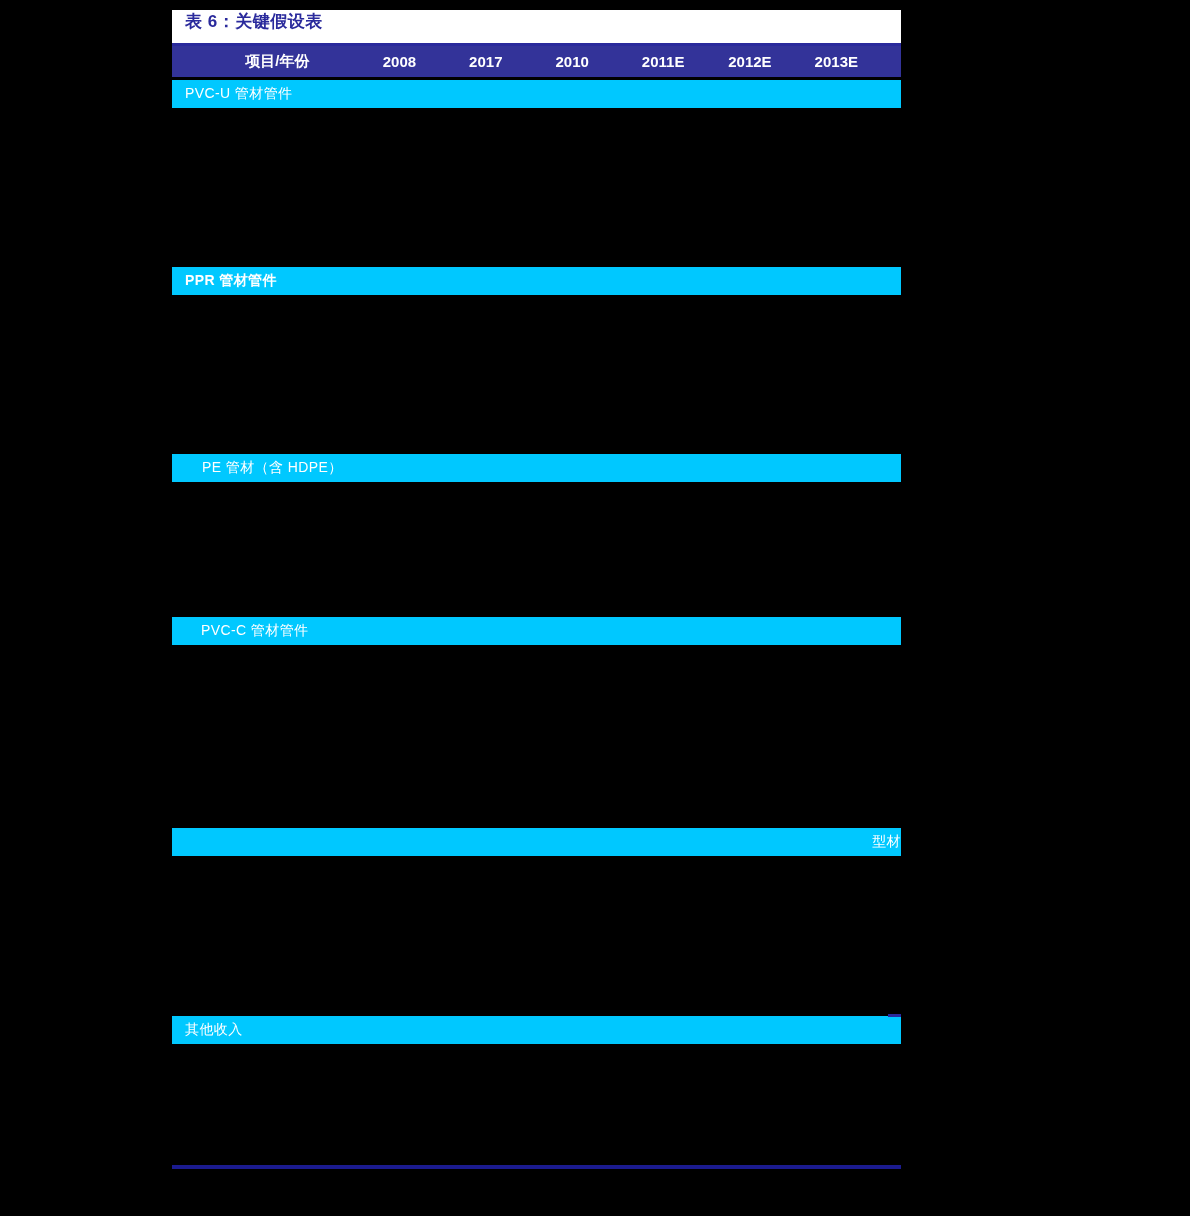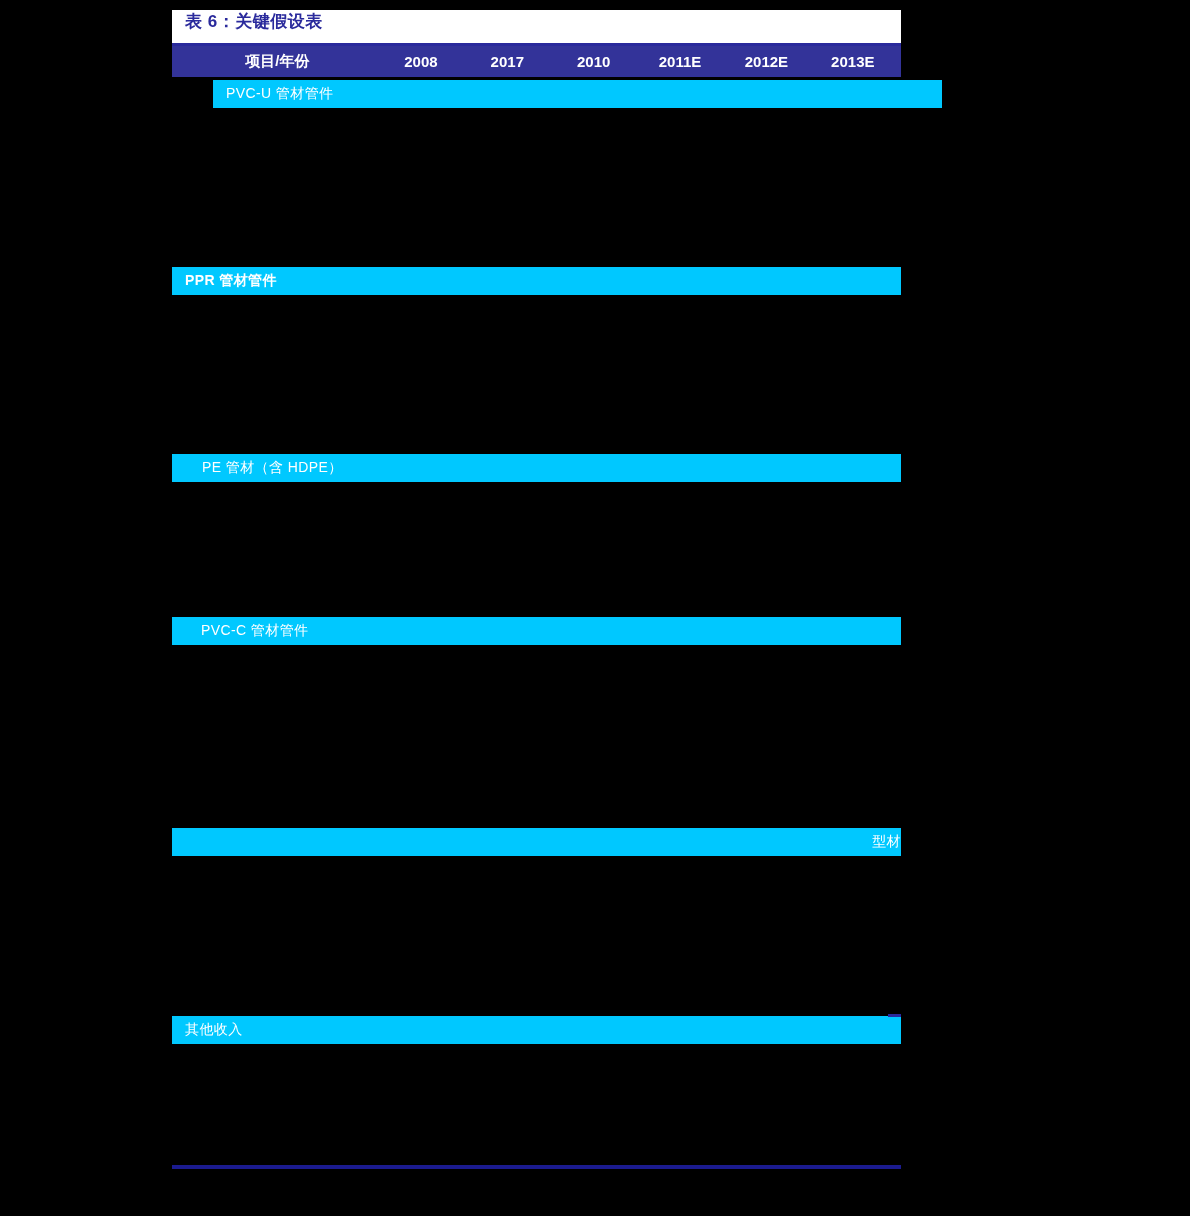--- a/index.html
+++ b/index.html
@@ -41,21 +41,21 @@
     display:flex;align-items:center;
     box-sizing:border-box;
   }
   .header-band .cell{
     color:#ffffff;
     font-weight:bold;
     font-size:15px;
     white-space:nowrap;
   }
   .col-item{width:229px;text-align:center;}
-  .col-year{width:83px;text-align:center;padding-right:10px;}
+  .col-year{width:83px;text-align:left;padding-right:10px;}
 
   
   .section-bar{
     position:absolute;
     left:172px;
     width:729px;
     height:28px;
     background:#00c8ff;
     box-sizing:border-box;
     display:flex;align-items:center;
@@ -130,21 +130,21 @@
       <span class="cell col-year">2017</span>
       <span class="cell col-year">2010</span>
       <span class="cell col-year">2011E</span>
       <span class="cell col-year">2012E</span>
       <span class="cell col-year">2013E</span>
     </div>
 
   </div>
 
   <div id="sections-host">
-      <div class="section-bar" style="top: 80px; margin-left: 41px;">
+      <div class="section-bar" style="top: 80px;">
         <span class="sec-label">PVC-U 管材管件</span>
       </div>
       <div class="data-block" style="top: 108px;">
         <div class="data-row">
           <span class="rlabel">销量（吨）</span>
           <span class="rval"></span>
           <span class="rval"></span>
           <span class="rval"></span>
           <span class="rval"></span>
           <span class="rval"></span>

